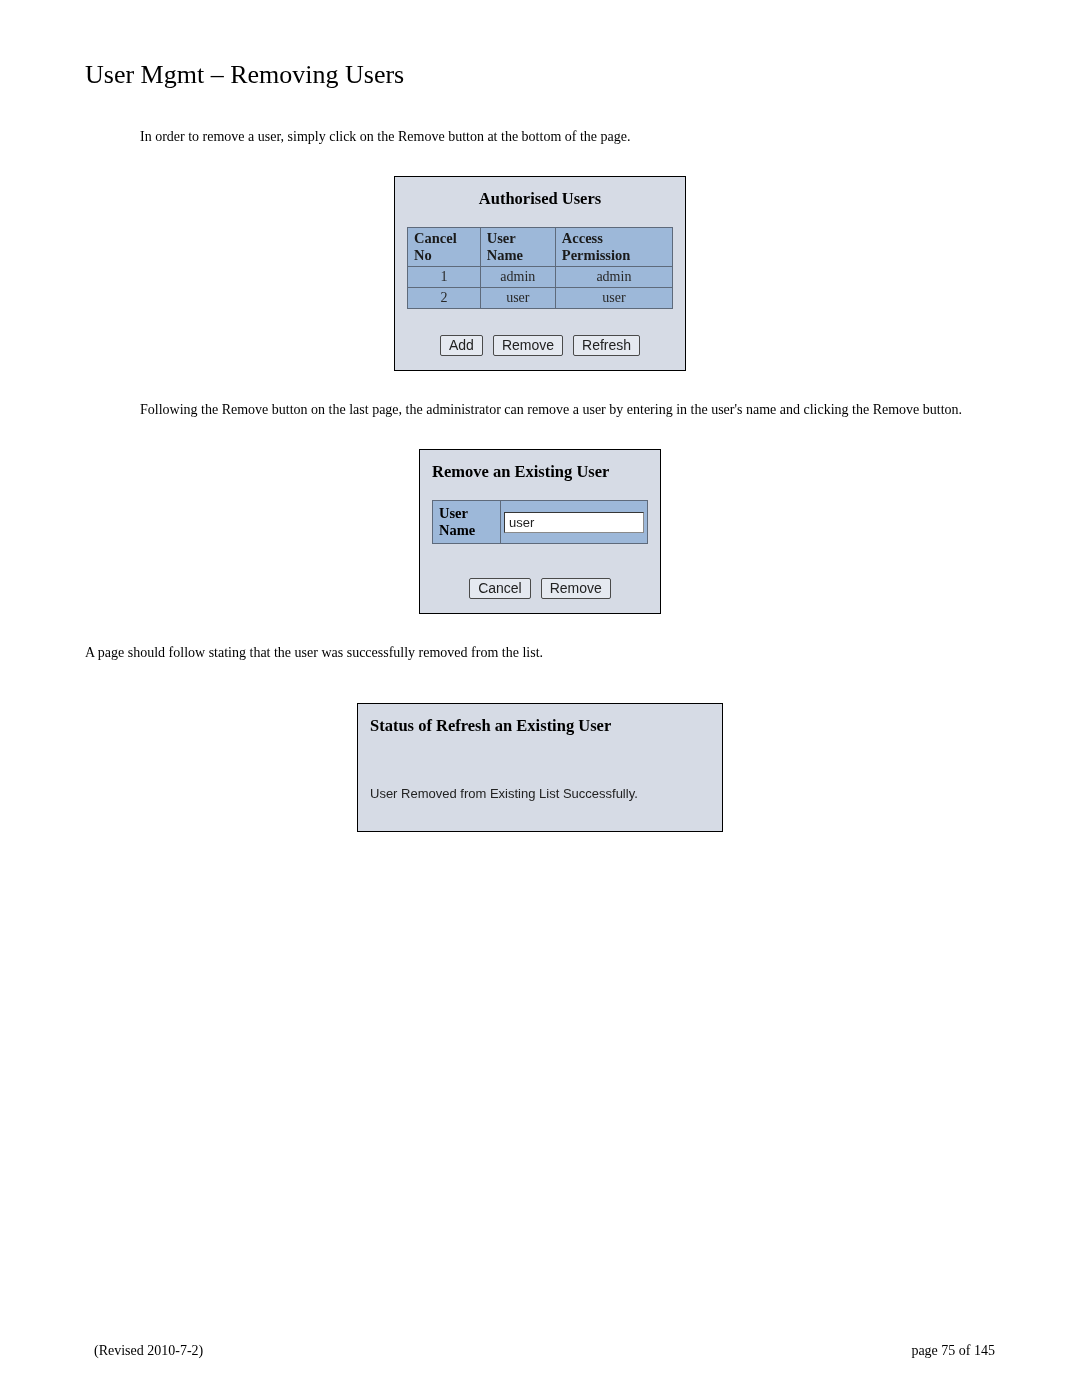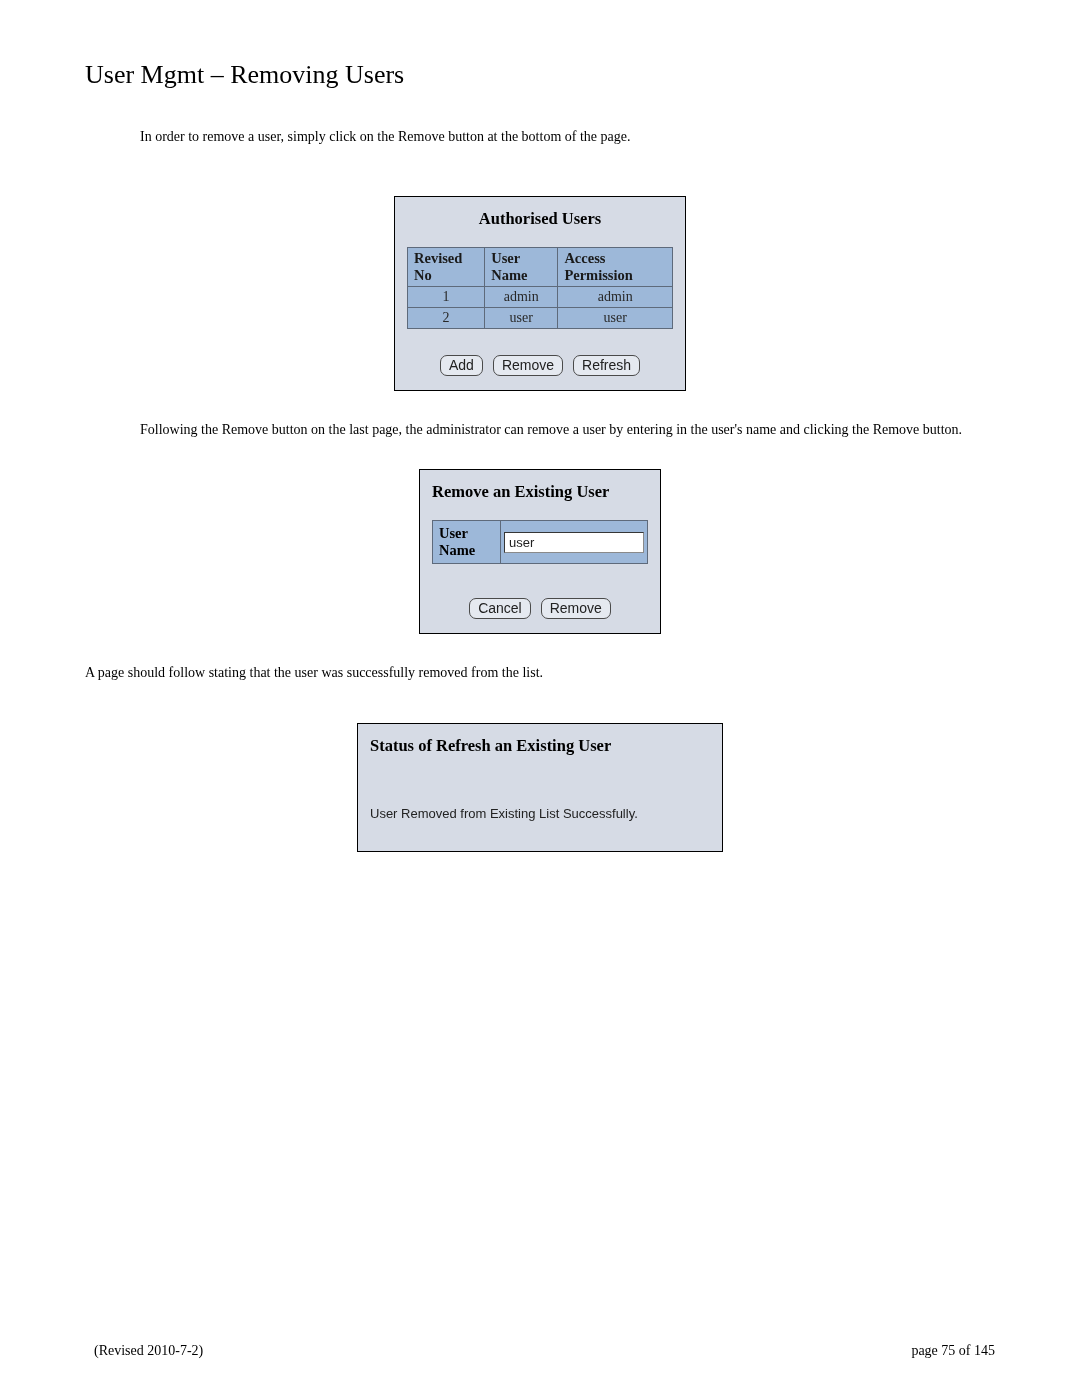--- a/index.html
+++ b/index.html
@@ -34,21 +34,21 @@
     margin-bottom: 30px;
   }
   .panel {
     display: inline-block;
     border: 1.5px solid #000;
     background: #d6dbe5;
     text-align: left;
     padding: 10px 12px 14px 12px;
     font-family: "Times New Roman", Times, serif;
   }
-  .panel.auth-users { width: 266px; margin-top: 20px; }
+  .panel.auth-users { width: 266px; }
   .panel.remove-user { width: 216px; }
   .panel.status { width: 340px; }
   .panel-title {
     text-align: center;
     font-weight: bold;
     font-size: 16.5px;
     margin: 2px 0 18px 0;
     color: #000;
   }
   .panel-title.left {
@@ -104,21 +104,21 @@
     margin-top: 26px;
   }
   .btn-row.tight { margin-top: 34px; }
   .btn {
     display: inline-block;
     border: 1px solid #4a4a4a;
     background: #e5e9f0;
     font-family: Verdana, Arial, sans-serif;
     font-size: 14px;
     padding: 1px 8px 2px 8px;
-    border-radius: 7px;
+    border-radius: 2px;
     color: #222;
     margin: 0 3px;
     cursor: pointer;
   }
   .status-body {
     font-family: Verdana, Arial, sans-serif;
     font-size: 13px;
     color: #222;
     margin: 50px 0 16px 0;
     text-align: left;
@@ -143,21 +143,21 @@
   <h1 class="page-title">User Mgmt – Removing Users</h1>
 
   <p class="body indent">In order to remove a user, simply click on the Remove button at the bottom of the page.</p>
 
   <div class="panel-container">
     <div class="panel auth-users">
       <div class="panel-title">Authorised Users</div>
       <table class="user-table">
         <tbody>
             <tr>
-          <th>Revised No</th>
+          <th>Cancel No</th>
           <th>User Name</th>
           <th>Access Permission</th>
         </tr>
         <tr>
           <td>1</td>
           <td>admin</td>
           <td>admin</td>
         </tr>
         <tr>
           <td>2</td>

